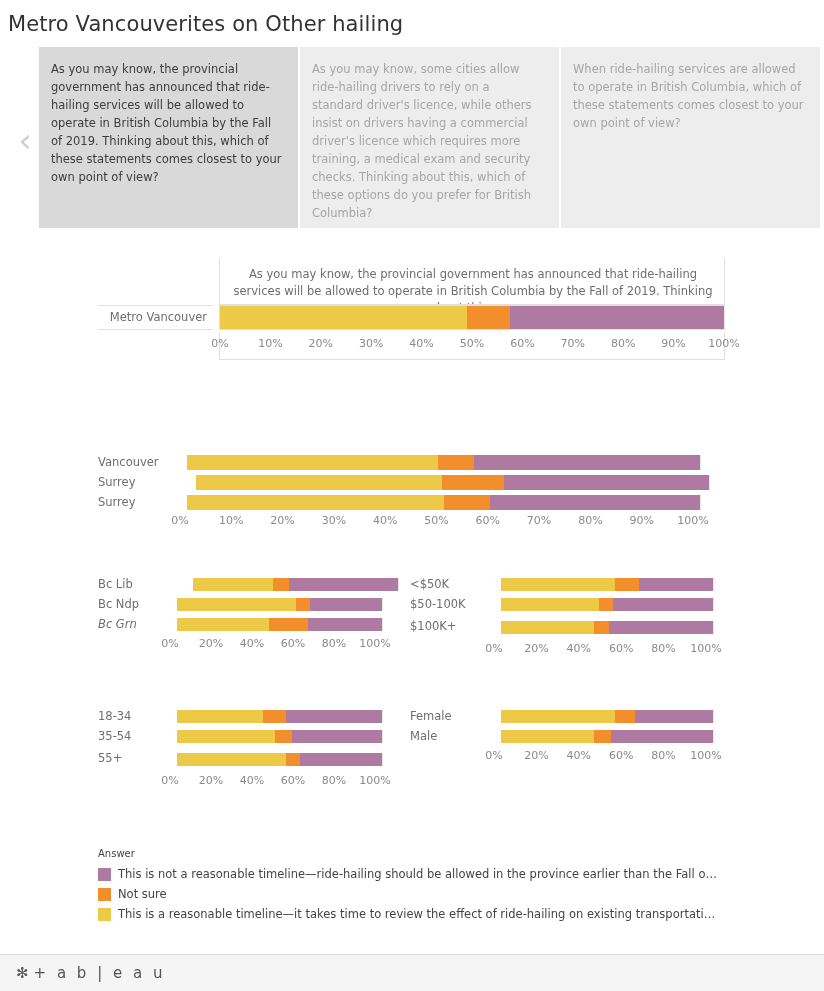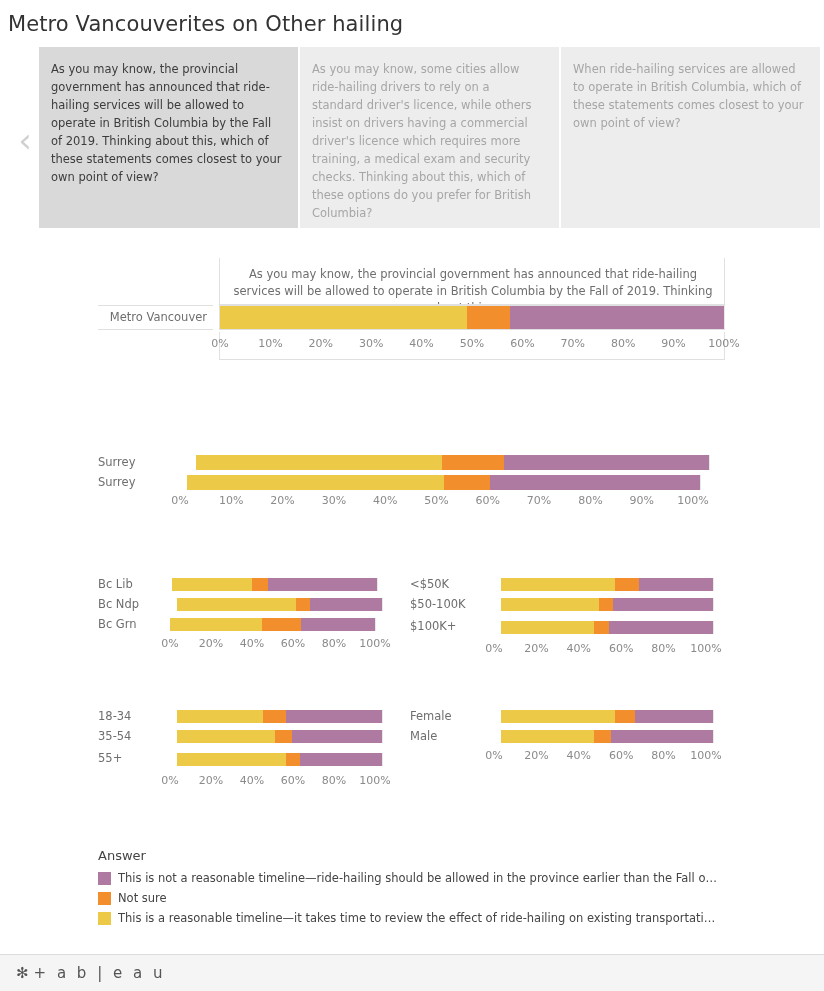--- a/index.html
+++ b/index.html
@@ -179,21 +179,21 @@
     border-bottom: 1px solid #e0e0e0;
   }
 
   
   #legend {
     left: 98px;
     top: 848px;
     width: 640px;
   }
   #legend .legend-title {
-    font-size: 13px;
+    font-size: 10px;
     color: #444444;
     margin-bottom: 5px;
   }
   .legend-item {
     display: flex;
     align-items: center;
     height: 20px;
   }
   .legend-swatch {
     width: 13px;
@@ -286,20 +286,41 @@
         <div class="tick" style="left: 80%;">80%</div>
         <div class="tick" style="left: 90%;">90%</div>
         <div class="tick" style="left: 100%;">100%</div>
       </div>
   </div>
 </div>
 
 <div class="panel" id="city-panel" style="left:98px; top:455px; width:640px;">
   <div id="city-rows">
       <div style="display: flex; align-items: center; height: 15px; margin-bottom: 5px;">
+        <div class="row-label" style="width: 82px; padding-right: 7px; flex: 0 0 82px;">Vancouver</div>
+        <div style="width: 513px; flex: 0 0 513px; height: 15px; position: relative;">
+          <div class="bar-track">
+            <div class="gridline" style="left: 0%;"></div>
+            <div class="gridline" style="left: 10%;"></div>
+            <div class="gridline" style="left: 20%;"></div>
+            <div class="gridline" style="left: 30%;"></div>
+            <div class="gridline" style="left: 40%;"></div>
+            <div class="gridline" style="left: 50%;"></div>
+            <div class="gridline" style="left: 60%;"></div>
+            <div class="gridline" style="left: 70%;"></div>
+            <div class="gridline" style="left: 80%;"></div>
+            <div class="gridline" style="left: 90%;"></div>
+            <div class="gridline" style="left: 100%;"></div>
+            <div class="seg" style="background: rgb(237, 201, 72); left: 0%; width: 49%;"></div>
+            <div class="seg" style="background: rgb(242, 142, 43); left: 49%; width: 7%;"></div>
+            <div class="seg" style="background: rgb(175, 122, 161); left: 56%; width: 44%;"></div>
+          </div>
+        </div>
+      </div>
+      <div style="display: flex; align-items: center; height: 15px; margin-bottom: 5px;">
         <div class="row-label" style="width: 82px; padding-right: 16px; flex: 0 0 82px;">Surrey</div>
         <div style="width: 513px; flex: 0 0 513px; height: 15px; position: relative;">
           <div class="bar-track">
             <div class="gridline" style="left: 0%;"></div>
             <div class="gridline" style="left: 10%;"></div>
             <div class="gridline" style="left: 20%;"></div>
             <div class="gridline" style="left: 30%;"></div>
             <div class="gridline" style="left: 40%;"></div>
             <div class="gridline" style="left: 50%;"></div>
             <div class="gridline" style="left: 60%;"></div>
@@ -346,21 +367,21 @@
       <div class="tick" style="left: 70%;">70%</div>
       <div class="tick" style="left: 80%;">80%</div>
       <div class="tick" style="left: 90%;">90%</div>
       <div class="tick" style="left: 100%;">100%</div>
     </div>
 </div>
 
 <div class="panel" id="party-panel" style="left:98px; top:578px; width:300px;">
   <div id="party-rows">
       <div style="display: flex; align-items: center; height: 13px; margin-bottom: 7px;">
-        <div class="row-label" style="width: 72px; padding-right: 2px; flex: 0 0 72px;">Bc Lib</div>
+        <div class="row-label" style="width: 72px; padding-right: 23px; flex: 0 0 72px;">Bc Lib</div>
         <div style="width: 205px; flex: 0 0 205px; height: 13px; position: relative;">
           <div class="bar-track">
             <div class="gridline" style="left: 0%;"></div>
             <div class="gridline" style="left: 20%;"></div>
             <div class="gridline" style="left: 40%;"></div>
             <div class="gridline" style="left: 60%;"></div>
             <div class="gridline" style="left: 80%;"></div>
             <div class="gridline" style="left: 100%;"></div>
             <div class="seg" style="background: rgb(237, 201, 72); left: 0%; width: 39%;"></div>
             <div class="seg" style="background: rgb(242, 142, 43); left: 39%; width: 8%;"></div>
@@ -378,21 +399,21 @@
             <div class="gridline" style="left: 60%;"></div>
             <div class="gridline" style="left: 80%;"></div>
             <div class="gridline" style="left: 100%;"></div>
             <div class="seg" style="background: rgb(237, 201, 72); left: 0%; width: 58%;"></div>
             <div class="seg" style="background: rgb(242, 142, 43); left: 58%; width: 7%;"></div>
             <div class="seg" style="background: rgb(175, 122, 161); left: 65%; width: 35%;"></div>
           </div>
         </div>
       </div>
       <div style="display: flex; align-items: center; height: 13px; margin-bottom: 7px;">
-        <div class="row-label" style="width: 72px; flex: 0 0 72px;">Bc Grn</div>
+        <div class="row-label" style="width: 72px; padding-right: 7px; flex: 0 0 72px; font-style: italic;">Bc Grn</div>
         <div style="width: 205px; flex: 0 0 205px; height: 13px; position: relative;">
           <div class="bar-track">
             <div class="gridline" style="left: 0%;"></div>
             <div class="gridline" style="left: 20%;"></div>
             <div class="gridline" style="left: 40%;"></div>
             <div class="gridline" style="left: 60%;"></div>
             <div class="gridline" style="left: 80%;"></div>
             <div class="gridline" style="left: 100%;"></div>
             <div class="seg" style="background: rgb(237, 201, 72); left: 0%; width: 45%;"></div>
             <div class="seg" style="background: rgb(242, 142, 43); left: 45%; width: 19%;"></div>

